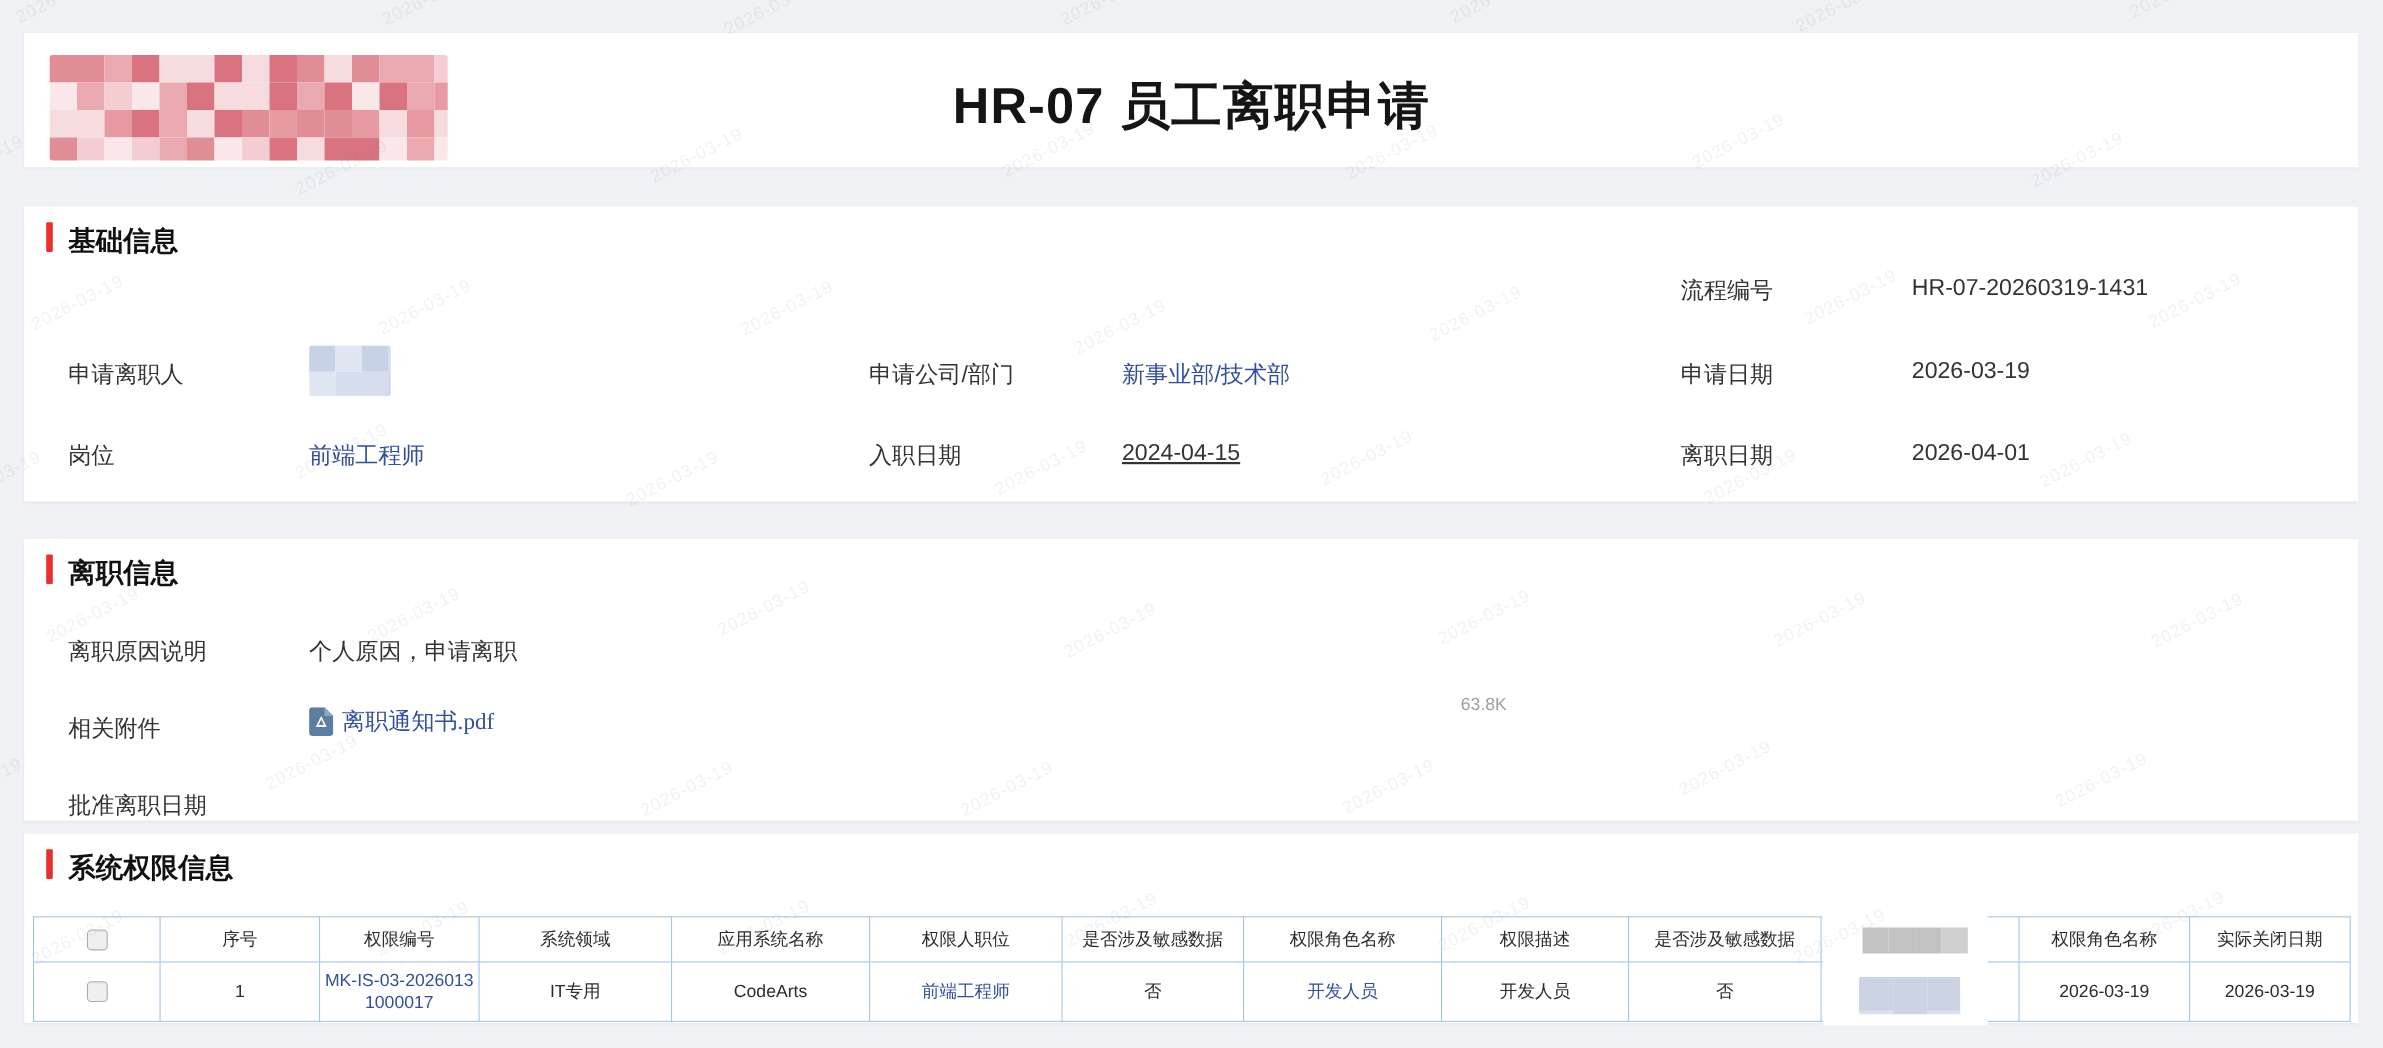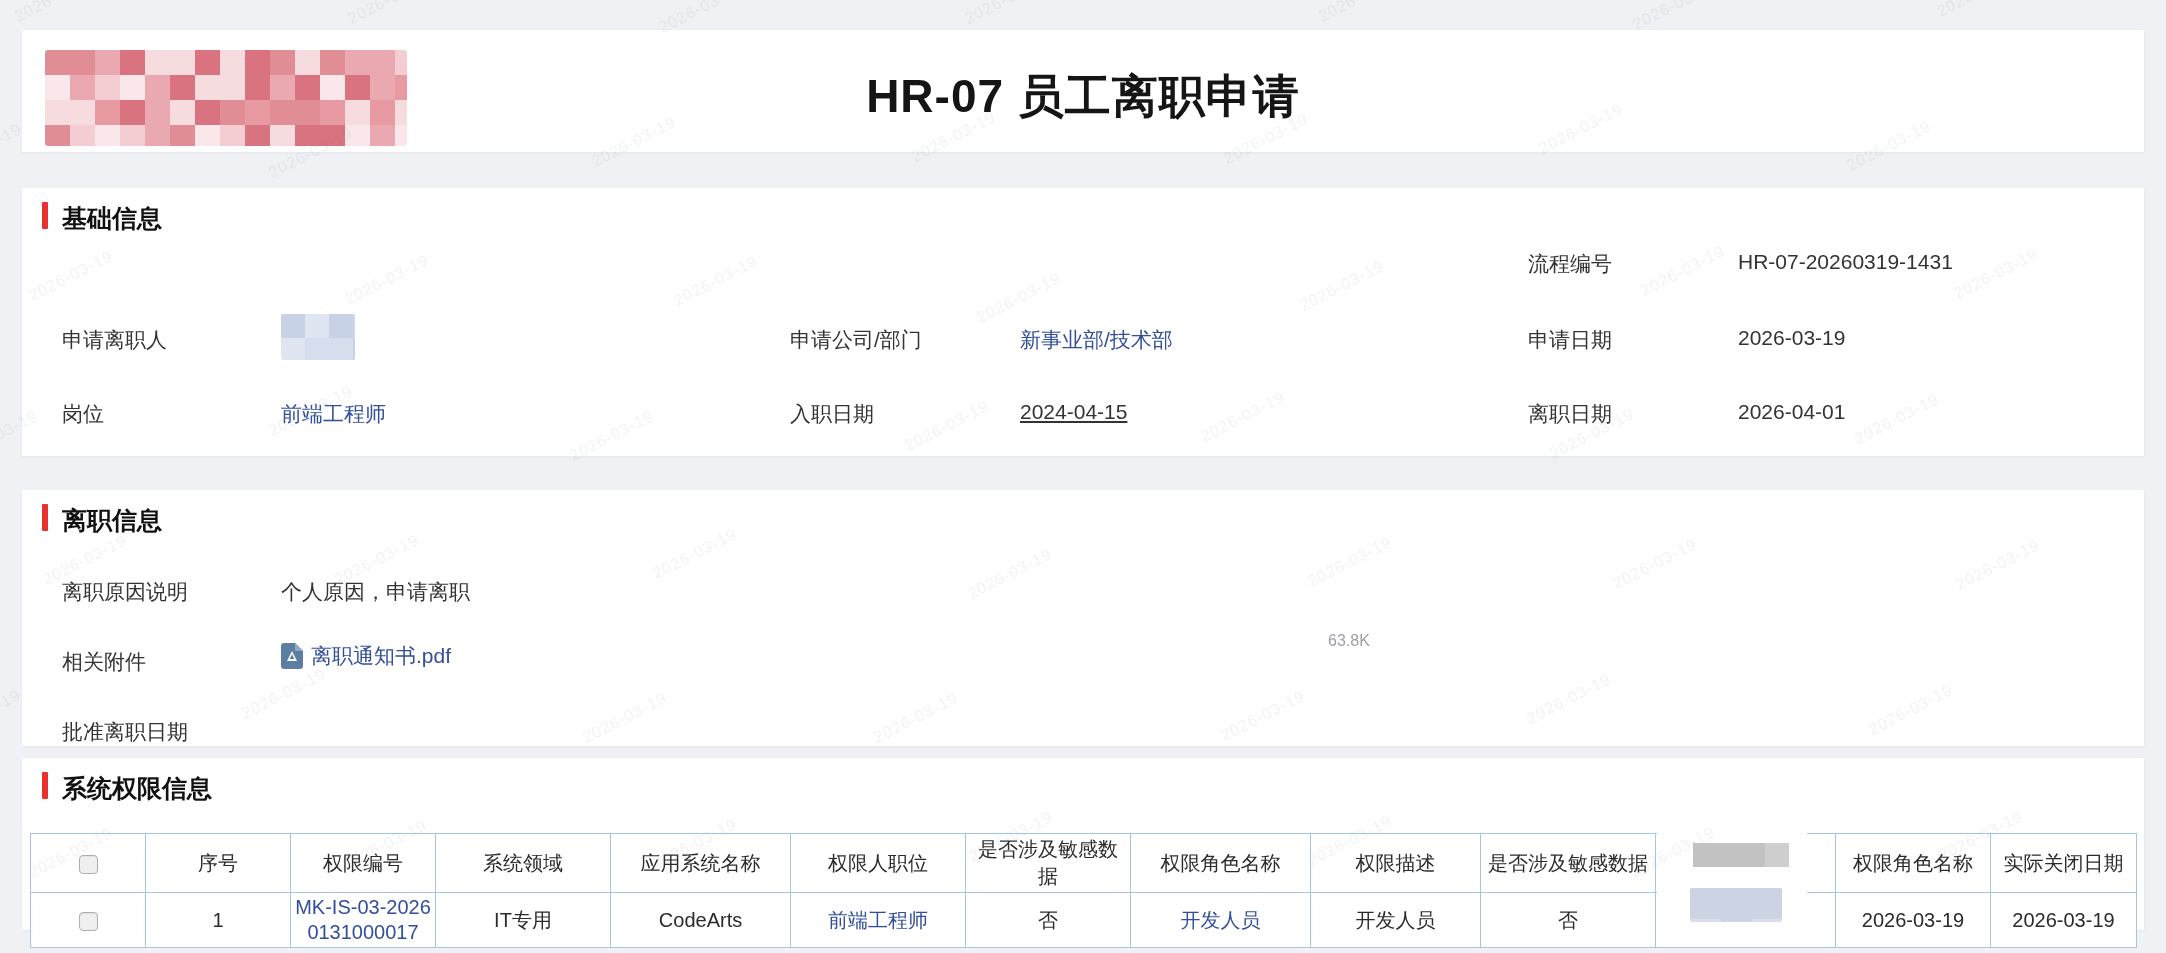--- a/index.html
+++ b/index.html
@@ -71,21 +71,21 @@
   }
 
   .attach-line { display:flex; align-items:center; gap:8px; }
   .pdf-ic { display:inline-block; width:22px; height:26px; flex:0 0 auto; }
 
   
   .perm-table {
     position:absolute; left:8px; top:75px;
     border-collapse:collapse; table-layout:fixed;
     width:2106px;
-    font-size:20px;
+    font-size:16px;
   }
   .perm-table th, .perm-table td {
     border:1px solid #a3c6e5;
     text-align:center; vertical-align:middle;
     padding:2px 4px;
     font-weight:normal; color:#2b2b2b;
     overflow:hidden;
   }
   .perm-table thead tr { height:41px; background:#ffffff; }
   .perm-table tbody tr { height:54px; background:#ffffff; }
@@ -307,21 +307,21 @@
     </div>
 
     <div class="fld" style="left:40px; top:88px;">
       <span class="lab">离职原因说明</span>
     </div>
     <div class="fld val" style="left:259px; top:88px;">个人原因，申请离职</div>
 
     <div class="fld" style="left:40px; top:158px;">
       <span class="lab">相关附件</span>
     </div>
-    <div class="fld" style="left:259px; top:152px;">
+    <div class="fld" style="left:259px; top:152px;font-family:Liberation Serif, serif;">
       <span class="attach-line">
         <svg class="pdf-ic" viewBox="0 0 22 26">
           <path d="M3 0h11l8 8v15a3 3 0 0 1-3 3H3a3 3 0 0 1-3-3V3a3 3 0 0 1 3-3z" fill="#5c7ea3"></path>
           <path d="M14 0l8 8h-8z" fill="#8fa9c4"></path>
           <path d="M11 8 L16 18 L6 18 Z M11 11.2 L8.6 16 L13.4 16 Z" fill="#ffffff" fill-rule="evenodd"></path>
         </svg>
         <a class="lnk">离职通知书.pdf</a>
       </span>
     </div>
     <div class="filesize" style="left:1306px; top:142px;">63.8K</div>

